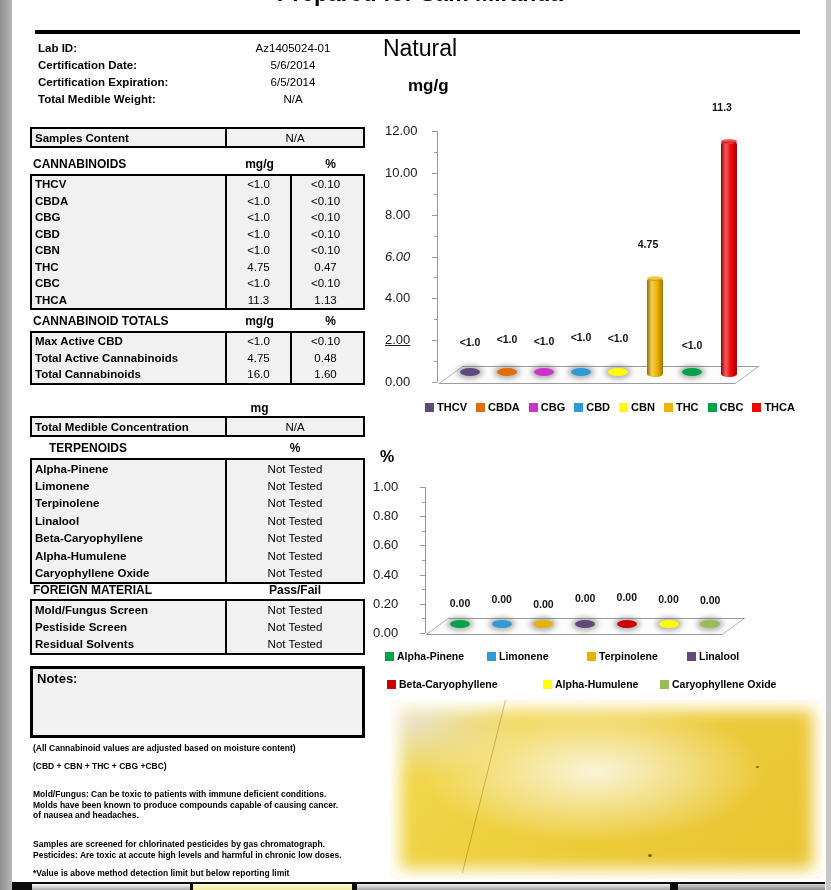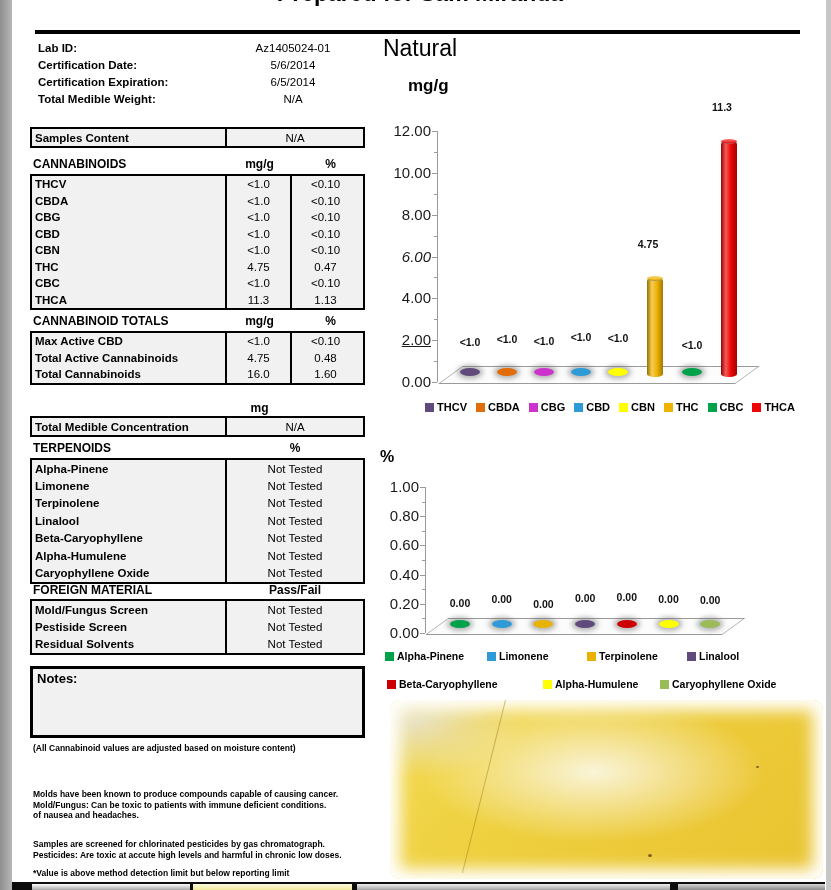--- a/index.html
+++ b/index.html
@@ -29,21 +29,21 @@
   .c-pct{width:69px;border-left:2px solid #000;align-self:stretch;display:flex;align-items:center;justify-content:center;box-sizing:border-box}
   .c-merged{flex:1;border-left:2px solid #000;align-self:stretch;display:flex;align-items:center;justify-content:center;box-sizing:border-box}
   .rh-a{height:16.5px}.rh-b{height:17.4px}
   
   .notes-box{left:30px;top:666px;width:335px;height:72px;border:3px solid #000;background:#f1f1f1;box-sizing:border-box;padding:2px 4px;font-weight:bold;font-size:13px}
   
   .fnote{font-size:8.5px;font-weight:bold;line-height:10.6px;width:330px}
   
   .chart-title{font-weight:bold;font-size:17px}
   .c-axis{position:absolute;width:1px;background:#9a9a9a}
-  .c-tick-label{position:absolute;width:46px;text-align:right;font-size:15px;color:#1a1a1a;line-height:12px}
+  .c-tick-label{position:absolute;width:46px;font-size:13px;color:#1a1a1a;line-height:12px}
   .c-tick{position:absolute;width:5px;height:1px;background:#9a9a9a}
   .c-tick.minor{width:3px}
   .c-floor{position:absolute;background:#fcfcfc;border:1px solid #9a9a9a;transform:skewX(-54deg);transform-origin:0 100%;box-sizing:border-box}
   .c-ellipse{position:absolute;width:20px;height:8px;border-radius:50%;box-shadow:0 0 5px 3px rgba(110,110,110,.5)}
   .c-bar{position:absolute;border-radius:7px 7px 7px 7px / 3px 3px 3px 3px}
   .c-cap{position:absolute;height:5px;border-radius:50%;border-bottom:1px solid rgba(0,0,0,.25);box-sizing:border-box}
   .c-val{position:absolute;width:54px;text-align:center;font-size:10.5px;font-weight:bold;color:#111;line-height:13px}
   .c-legend-row{position:absolute;left:0;width:100%;display:flex;justify-content:center;gap:9px}
   .c-leg-item{display:flex;align-items:center;gap:3px;font-size:11px;font-weight:bold;white-space:nowrap}
   .c-leg-item.abs2{position:absolute;font-size:10.5px}
@@ -160,21 +160,21 @@
 </div>
 
 <div class="abs unit-h" style="left:227px;top:401px;width:65px">mg</div>
 <div class="abs box" style="left:30px;top:416px;width:335px;height:21px;display:flex">
   <div class="trow" style="flex:1">
     <div class="c-name">Total Medible Concentration</div>
     <div class="c-merged">N/A</div>
   </div>
 </div>
 
-<div class="abs sec-h" style="left:33px;top:441px">TERPENOIDS</div>
+<div class="abs sec-h" style="left:49px;top:441px">TERPENOIDS</div>
 <div class="abs unit-h" style="left:227px;top:441px;width:136px">%</div>
 
 <div class="abs box" style="left:30px;top:458px;width:335px">
   <div class="trow rh-b">
       <div class="c-name">Alpha-Pinene</div>
       <div class="c-merged">Not Tested</div>
     </div>
   <div class="trow rh-b">
       <div class="c-name">Limonene</div>
       <div class="c-merged">Not Tested</div>
@@ -220,24 +220,25 @@
 </div>
 
 <div class="abs notes-box">
   <span>Notes:</span>
 </div>
 
 <div class="abs fnote" style="left:33px;top:743px">
   <div>(All Cannabinoid values are adjusted based on moisture content)</div>
 </div>
 <div class="abs fnote" style="left:33px;top:761px">
+  <div> (CBD + CBN + THC + CBG +CBC)</div>
 </div>
 <div class="abs fnote" style="left:33px;top:789px">
+  <div>Mold/Fungus:  Can be toxic to patients with immune deficient conditions.</div>
   <div>Molds have been known to produce compounds capable of causing cancer.</div>
-  <div>Mold/Fungus:  Can be toxic to patients with immune deficient conditions.</div>
   <div>of nausea and headaches.</div>
 </div>
 <div class="abs fnote" style="left:33px;top:839px">
   <div> Samples are screened for chlorinated pesticides by gas chromatograph.</div>
   <div>Pesticides:  Are toxic at accute high levels and harmful in chronic low doses.</div>
 </div>
 <div class="abs fnote" style="left:33px;top:868px">
   <div>*Value is above method detection limit but below reporting limit</div>
 </div>
 

